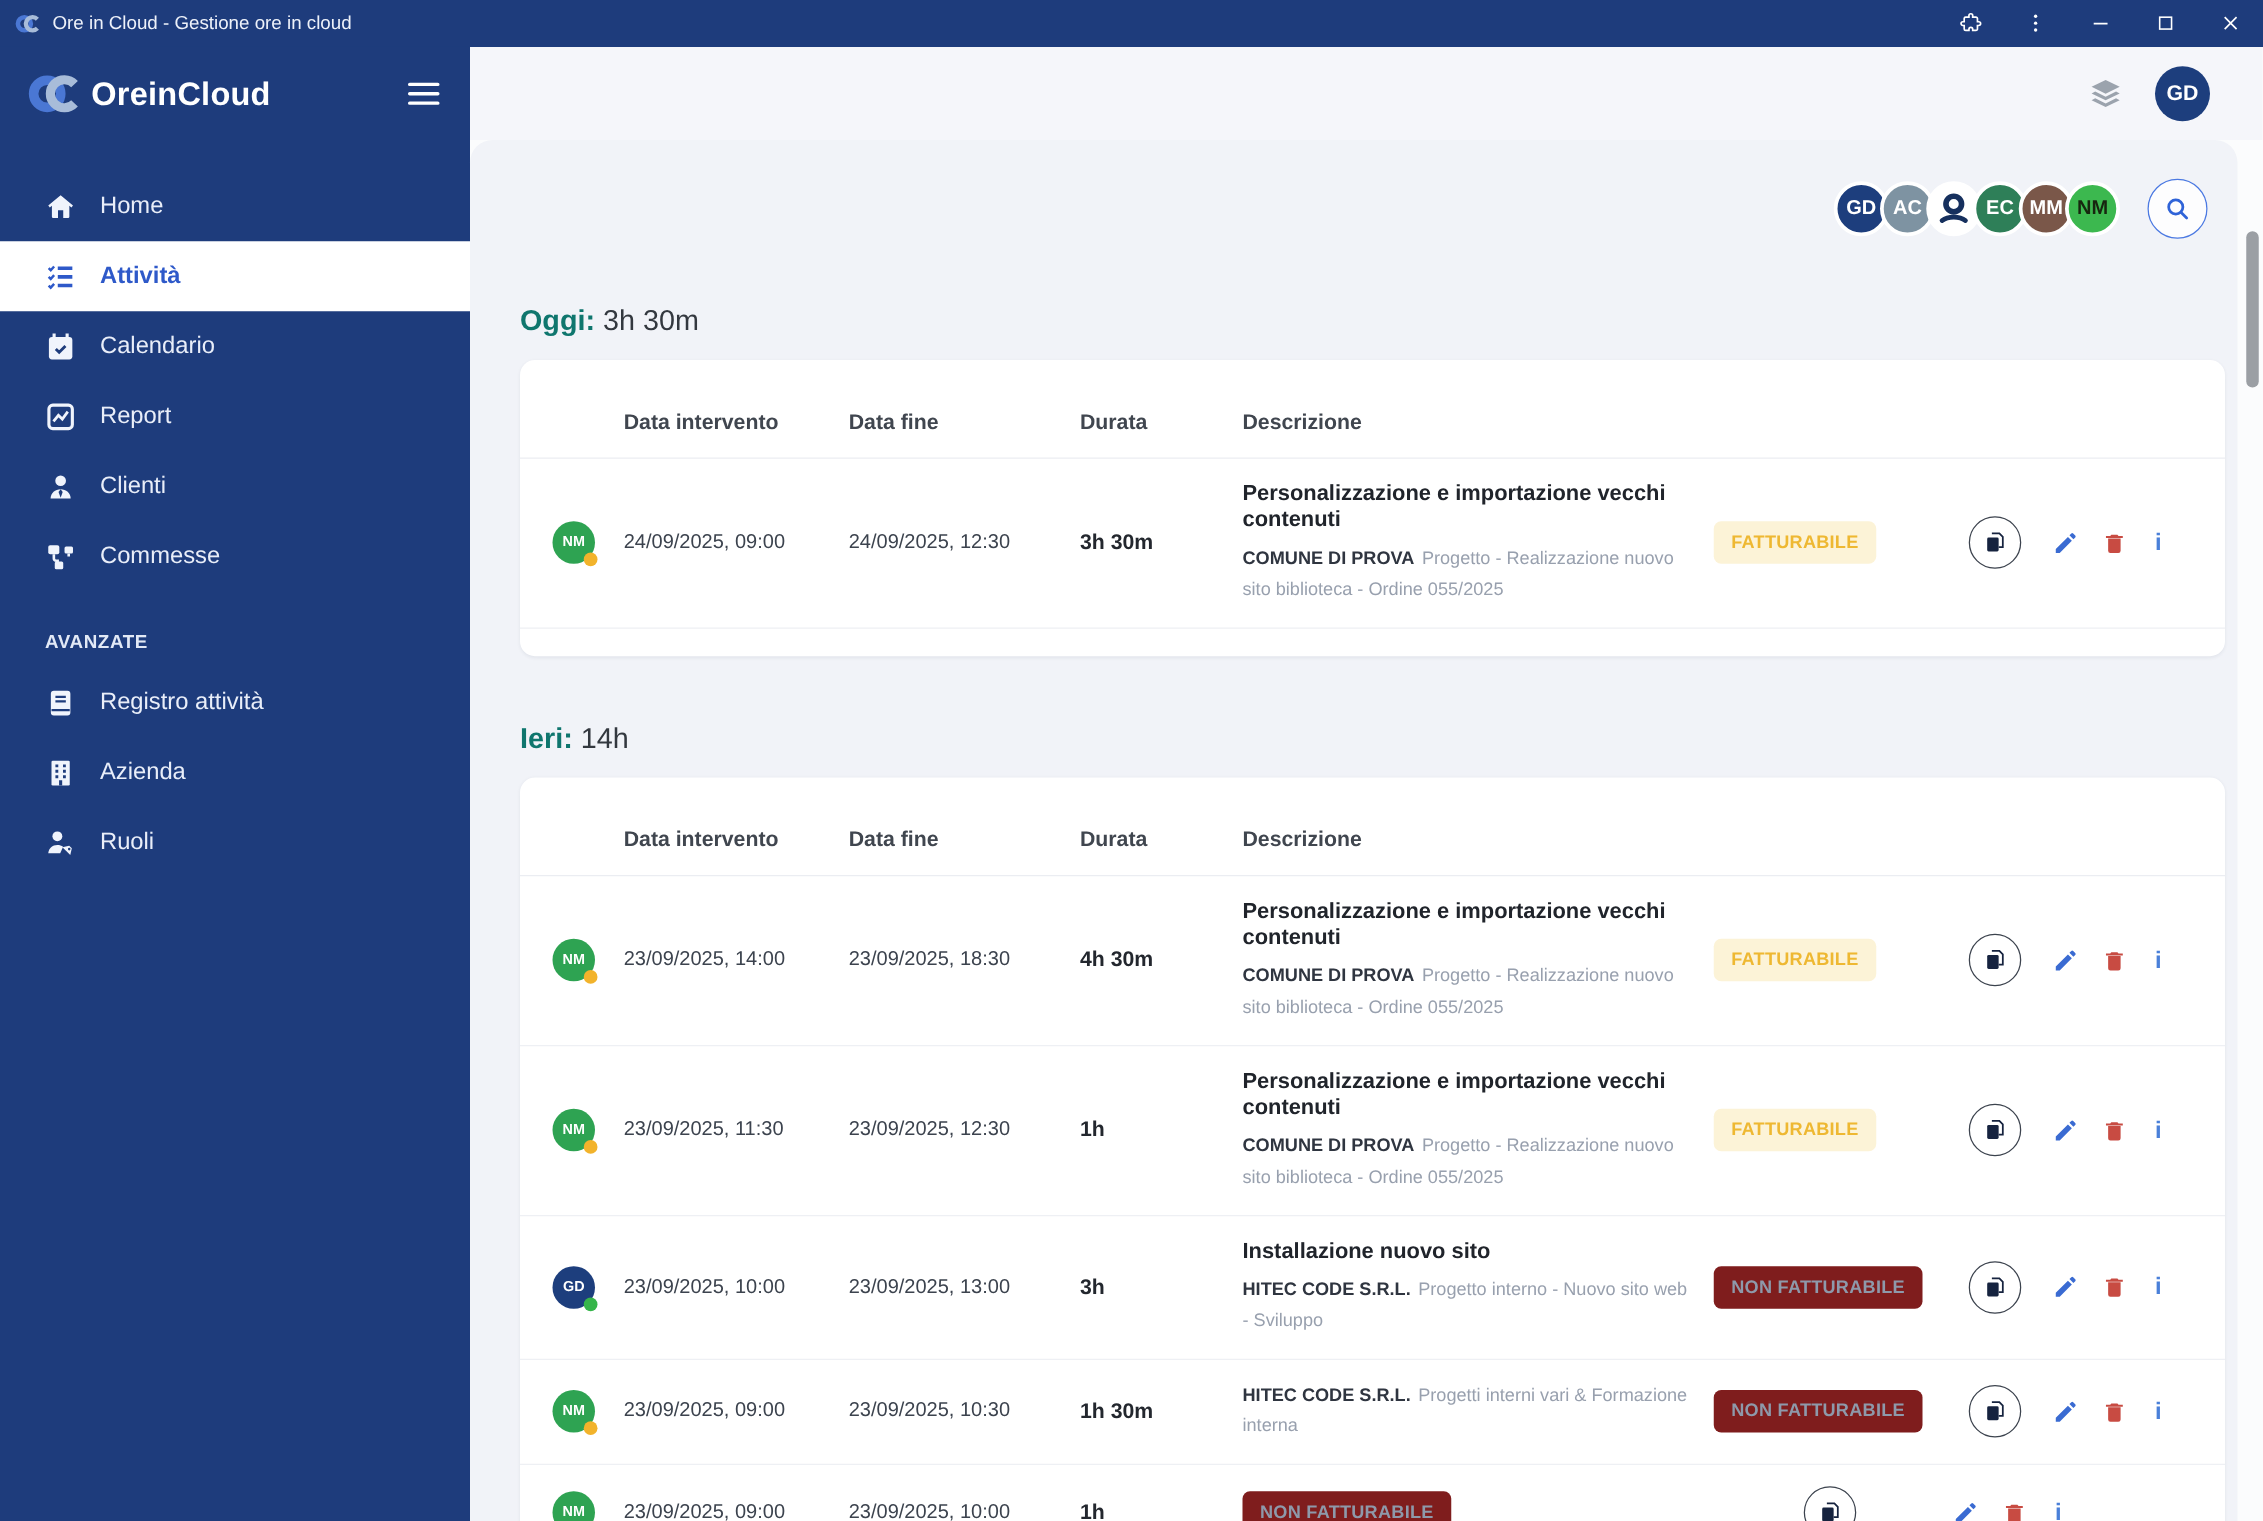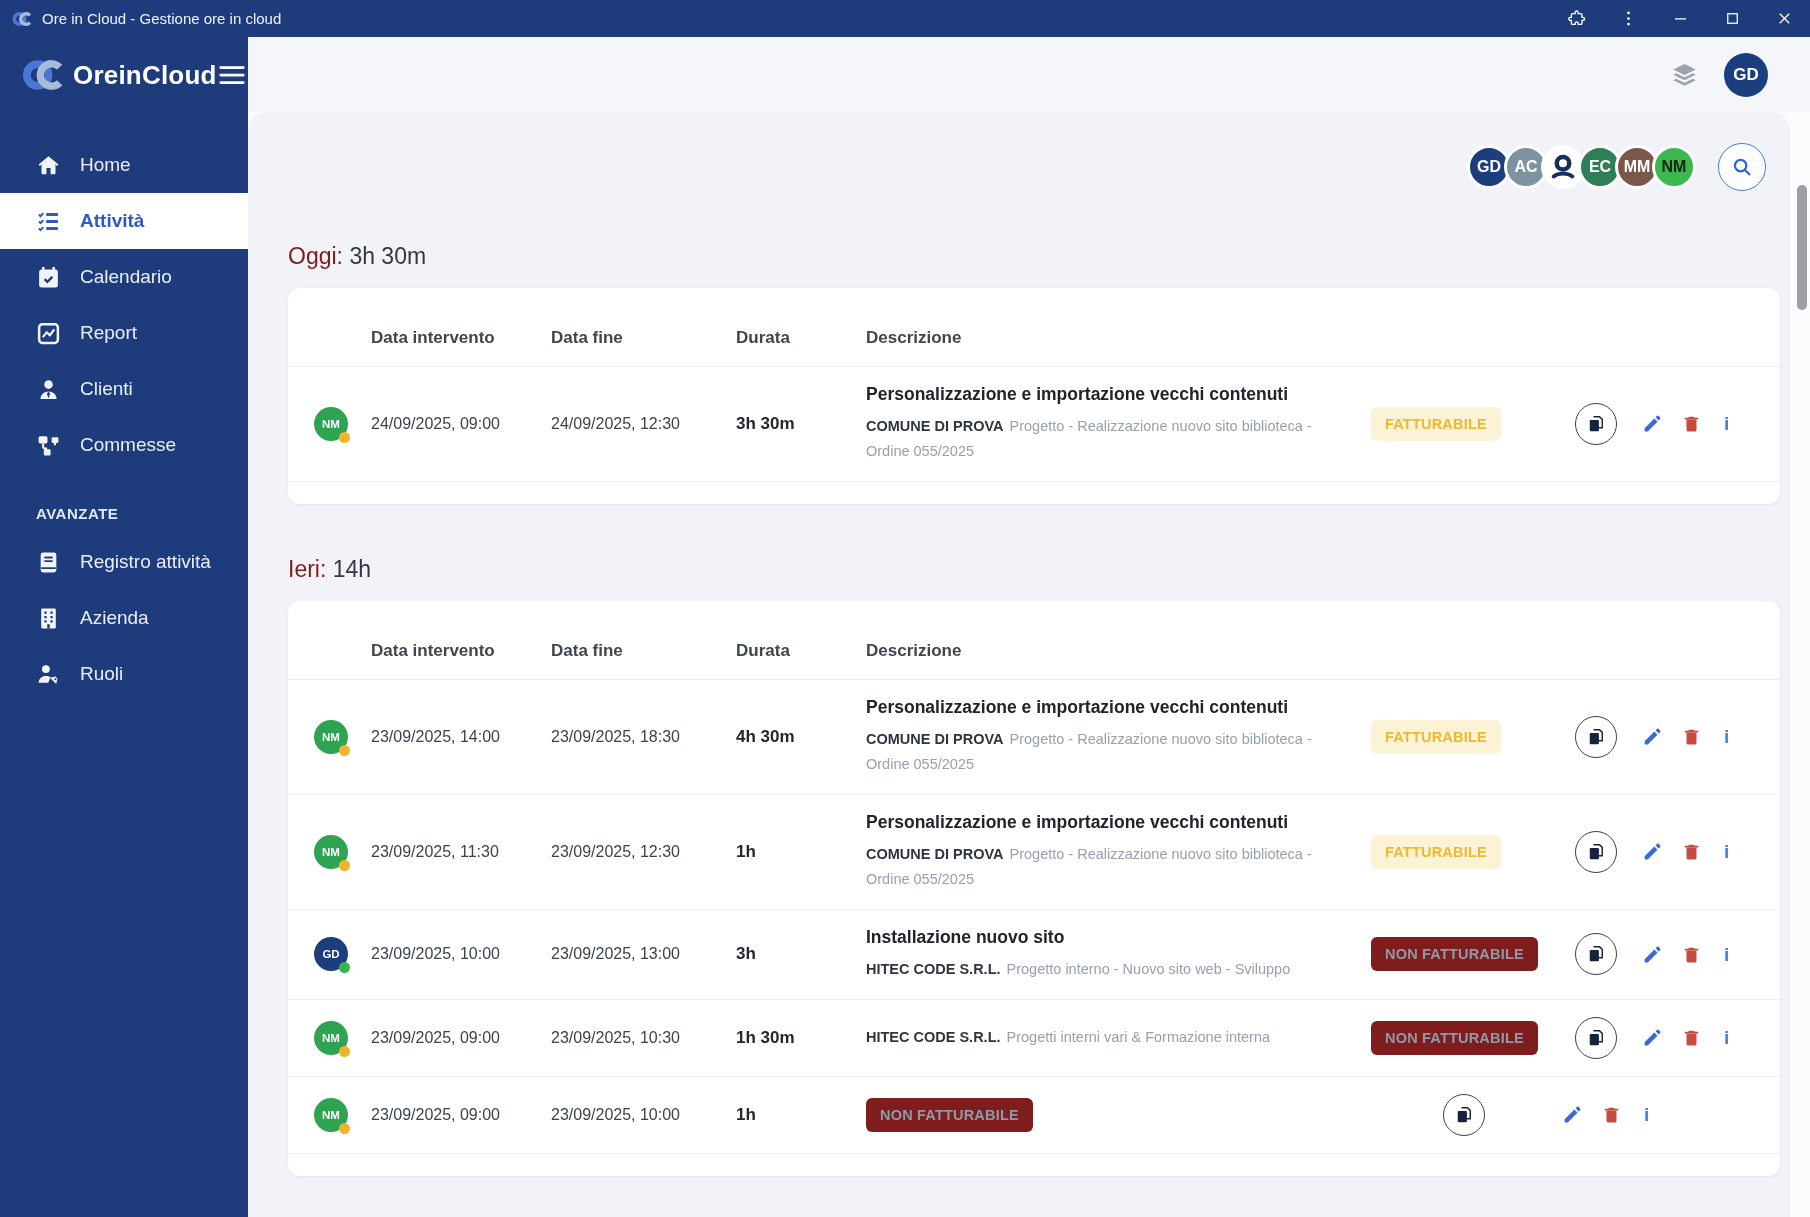--- a/index.html
+++ b/index.html
@@ -12,21 +12,21 @@
   .titlebar{ position:fixed; top:0; left:0; right:0; height:37px; background:var(--blue);
     display:flex; align-items:center; color:#eef2fa; z-index:50;}
   .tb-left{ display:flex; align-items:center; gap:10px; padding-left:12px; font-size:15px; }
   .tb-left .fav{ width:20px; height:20px; }
   .tb-controls{ margin-left:auto; display:flex; align-items:stretch; height:100%; }
   .tb-btn{ width:52px; height:100%; background:transparent; border:none; color:#fff;
     display:flex; align-items:center; justify-content:center; cursor:pointer; }
   .tb-btn svg{ width:19px; height:19px; }
   
   .app{ position:absolute; top:37px; left:0; right:0; bottom:0; display:flex; }
-  .sidebar{ width:248px; flex-shrink:0; background:var(--blue); display:flex; flex-direction:column; }
+  .sidebar{ width:376px; flex-shrink:0; background:var(--blue); display:flex; flex-direction:column; }
   .side-head{ height:76px; display:flex; align-items:center; padding:0 22px 0 22px; }
   .brand{ display:flex; align-items:center; gap:9px; color:#fff; font-size:26px; font-weight:700; letter-spacing:.2px;}
   .brand svg{ width:42px; height:42px; }
   .burger{ margin-left:auto; background:none; border:none; cursor:pointer; display:flex; }
   .burger svg{ width:30px; height:30px; }
   .nav{ padding-top:24px; }
   .nav-item{ height:56px; display:flex; align-items:center; gap:19px; padding-left:36px;
     font-size:19px; color:#e9eef9; cursor:pointer; }
   .nav-item .nic{ width:25px; height:25px; color:#f0f4fc; flex-shrink:0;}
   .nav-item.active{ background:#fff; color:var(--accent); font-weight:700; }
@@ -51,21 +51,21 @@
   .tavatar{ width:44px; height:44px; border-radius:50%; border:3px solid #fff; margin-left:-7px;
     display:flex; align-items:center; justify-content:center; font-weight:700; font-size:16px;
     cursor:pointer; position:relative; }
   .tavatar:first-child{ margin-left:0; }
   .tavatar svg{ width:30px; height:30px; }
   .search-btn{ width:48px; height:48px; border-radius:50%; margin-left:22px; background:#fdfdfe;
     border:1.5px solid #4b79e2; display:flex; align-items:center; justify-content:center; cursor:pointer;}
   .search-btn svg{ width:22px; height:22px; color:#2f63d8; }
   
   .section-heading{ margin:52px 0 18px; font-size:23px; color:#33383f; }
-  .section-heading b{ font-weight:400; color:#7f1d1d; }
+  .section-heading b{ font-weight:700; color:#0f766e; }
   .card{ background:#fff; border-radius:12px; margin-right:10px;
     box-shadow:0 1px 3px rgba(25,39,70,.07); padding-bottom:22px; }
   .thead,.trow{ display:grid; grid-template-columns:57px 180px 185px 130px 1fr 185px 80px 132px;
     align-items:center; padding:17px 12px 17px 26px; }
   .thead{ padding-top:40px; padding-bottom:18px; border-bottom:1px solid #ebedf2; }
   .thead div{ font-size:17px; font-weight:700; color:#40464f; }
   .trow{ border-bottom:1px solid #eef0f4; }
   .cell-date{ font-size:16px; color:#3c434e; }
   .cell-dur{ font-size:17px; font-weight:700; color:#23272e; }
   .avatar{ width:34px; height:34px; border-radius:50%; color:#fff; font-size:11.5px; font-weight:700;

